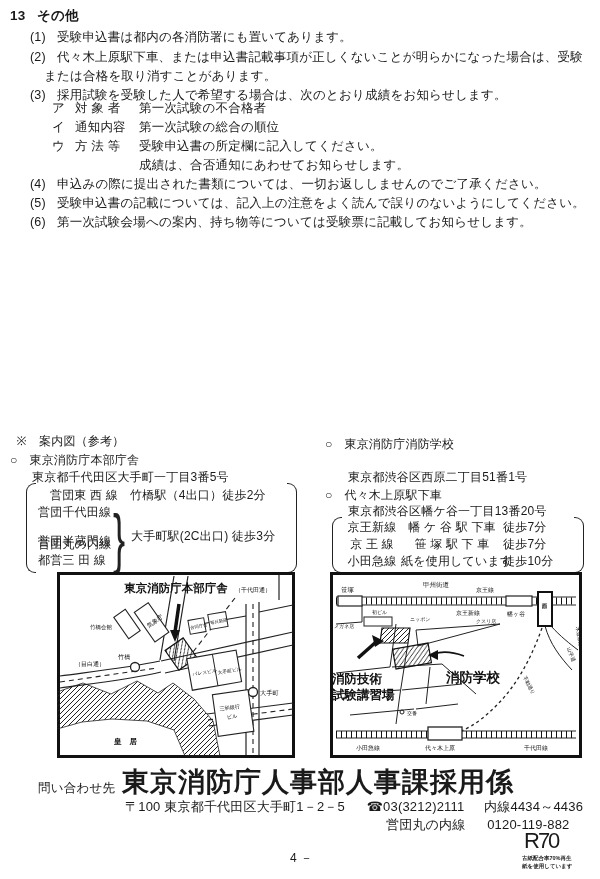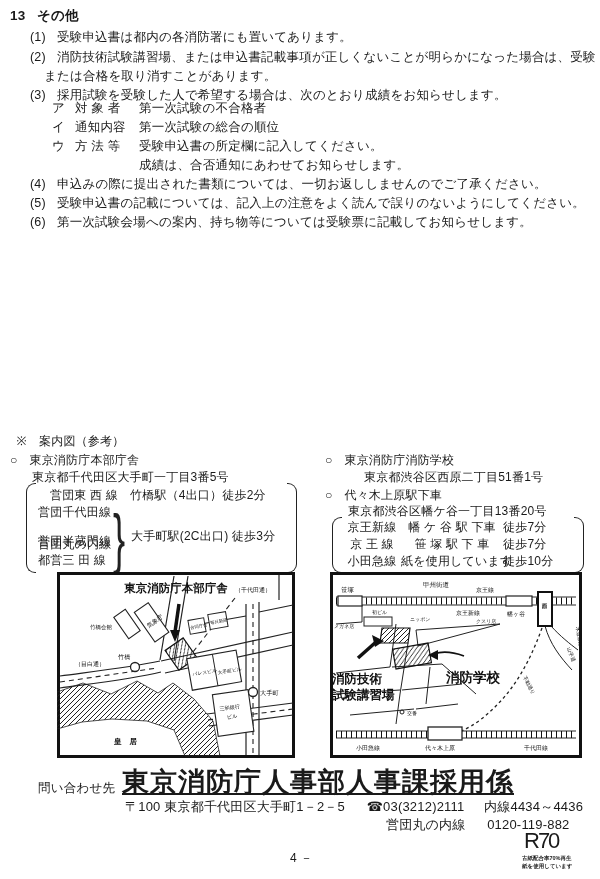--- a/index.html
+++ b/index.html
@@ -11,38 +11,38 @@
   .kana{display:inline-block;width:23px;}
   .slabel{display:inline-block;width:64px;}
   .gsmall{font-size:12px;text-align:center;}
   .brk{position:absolute;width:9px;}
   .brk-l{border:1.7px solid #222;border-right:none;border-radius:9px 0 0 9px;}
   .brk-r{border:1.7px solid #222;border-left:none;border-radius:0 9px 9px 0;}
   .brace{position:absolute;font-size:66px;font-weight:200;transform:scale(.55,1.0);transform-origin:left center;color:#222;}
   .map{position:absolute;background:#fff;}
   svg text{fill:#111;font-family:"Liberation Sans",sans-serif;}
   .contact-office{position:absolute;font-family:"Liberation Serif",serif;font-weight:600;
-        font-size:27px;letter-spacing:1px;white-space:nowrap;text-decoration:underline;}
+        font-size:27px;letter-spacing:1px;white-space:nowrap;}
   .r70{position:absolute;font-weight:400;font-size:22px;letter-spacing:-2px;line-height:22px;}
   .r70small{position:absolute;font-size:5.5px;line-height:7px;font-weight:bold;white-space:nowrap;}
 </style>
 </head>
 <body>
 
 <div class="page">
 
   <div class="row hd" style="left:10px;top:8px">
     <span class="num">13</span><span>その他</span>
   </div>
 
   <div class="row" style="left:30px;top:29px">
     <span class="num">(1)</span><span>受験申込書は都内の各消防署にも置いてあります。</span>
   </div>
   <div class="row" style="left:30px;top:49px">
-    <span class="num">(2)</span><span>消防技術試験講習場、または申込書記載事項が正しくないことが明らかになった場合は、受験</span>
+    <span class="num">(2)</span><span>代々木上原駅下車、または申込書記載事項が正しくないことが明らかになった場合は、受験</span>
   </div>
   <div class="row" style="left:44px;top:68px">
     <span>または合格を取り消すことがあります。</span>
   </div>
   <div class="row" style="left:30px;top:87px">
     <span class="num">(3)</span><span>採用試験を受験した人で希望する場合は、次のとおり成績をお知らせします。</span>
   </div>
   <div class="row" style="left:52px;top:119px">
     <span class="kana">イ</span><span class="slabel">通知内容</span><span>第一次試験の総合の順位</span>
   </div>
@@ -82,24 +82,24 @@
   </div>
   <div class="row gsmall" style="left:38px;top:504px"><span>営団千代田線</span></div>
   <div class="row gsmall" style="left:38px;top:533px"><span>営団半蔵門線</span></div>
   <div class="row gsmall" style="left:38px;top:536px"><span>営団丸の内線</span></div>
   <div class="row gsmall" style="left:38px;top:552px"><span>都営三 田 線</span></div>
   <div class="brace" style="left:113px;top:500px">}</div>
   <div class="row gsmall" style="left:131px;top:528px">
     <span>大手町駅(2C出口) 徒歩3分</span>
   </div>
 
-  <div class="row gsmall" style="left:325px;top:452px">
+  <div class="row gsmall" style="left:325px;top:436px">
     <span>○</span><span style="display:inline-block;width:12px"></span><span>東京消防庁消防学校</span>
   </div>
-  <div class="row gsmall" style="left:364px;top:469px">
+  <div class="row gsmall" style="left:348px;top:469px">
     <span>東京都渋谷区西原二丁目51番1号</span>
   </div>
   <div class="row gsmall" style="left:325px;top:487px">
     <span>○</span><span style="display:inline-block;width:12px"></span><span>代々木上原駅下車</span>
   </div>
   <div class="row gsmall" style="left:348px;top:503px">
     <span>東京都渋谷区幡ケ谷一丁目13番20号</span>
   </div>
   <div class="brk brk-l" style="left:332px;top:517px;height:54px"></div>
   <div class="brk brk-r" style="left:574px;top:517px;height:54px"></div>

